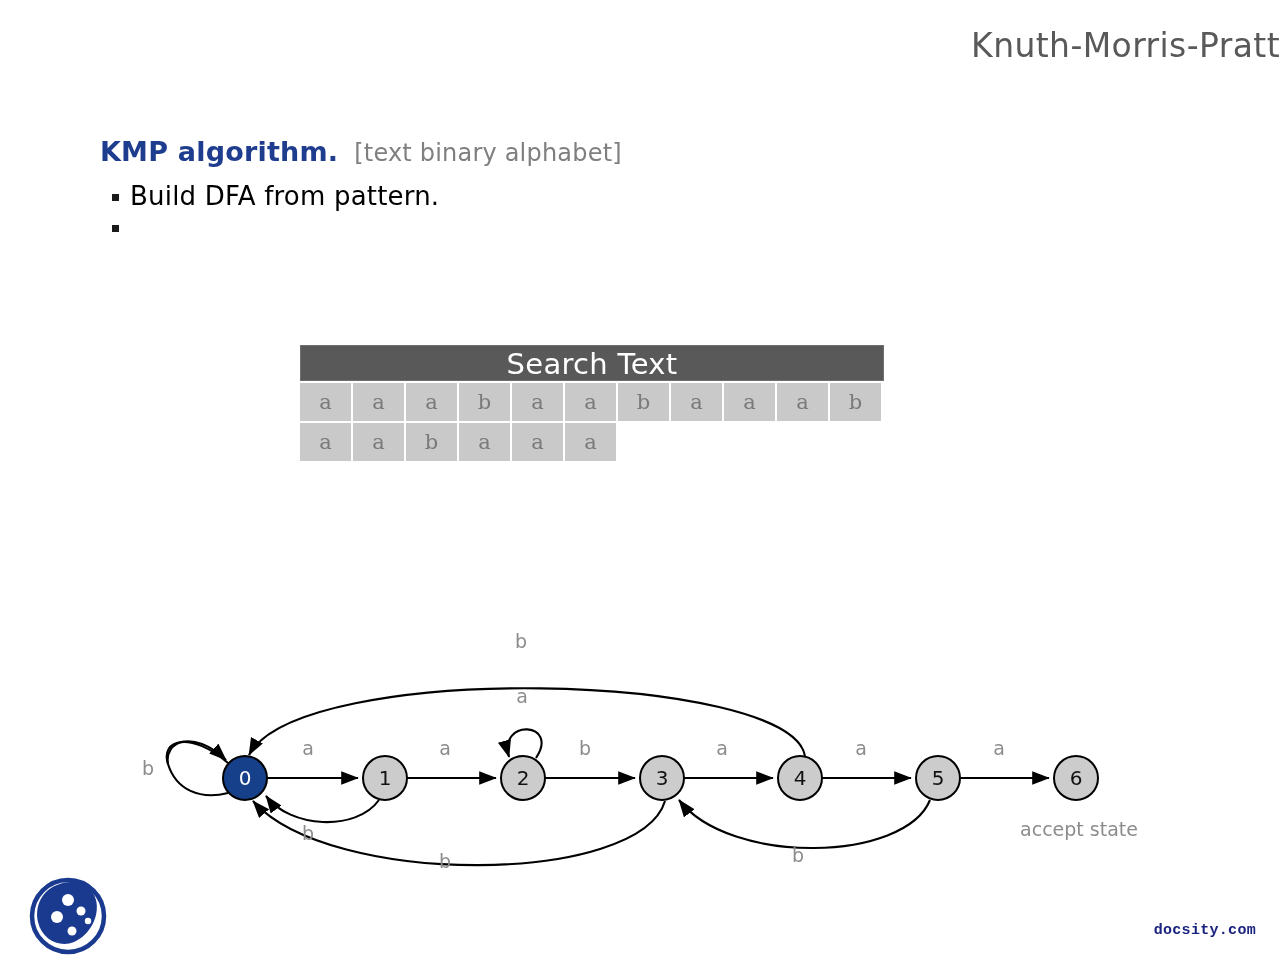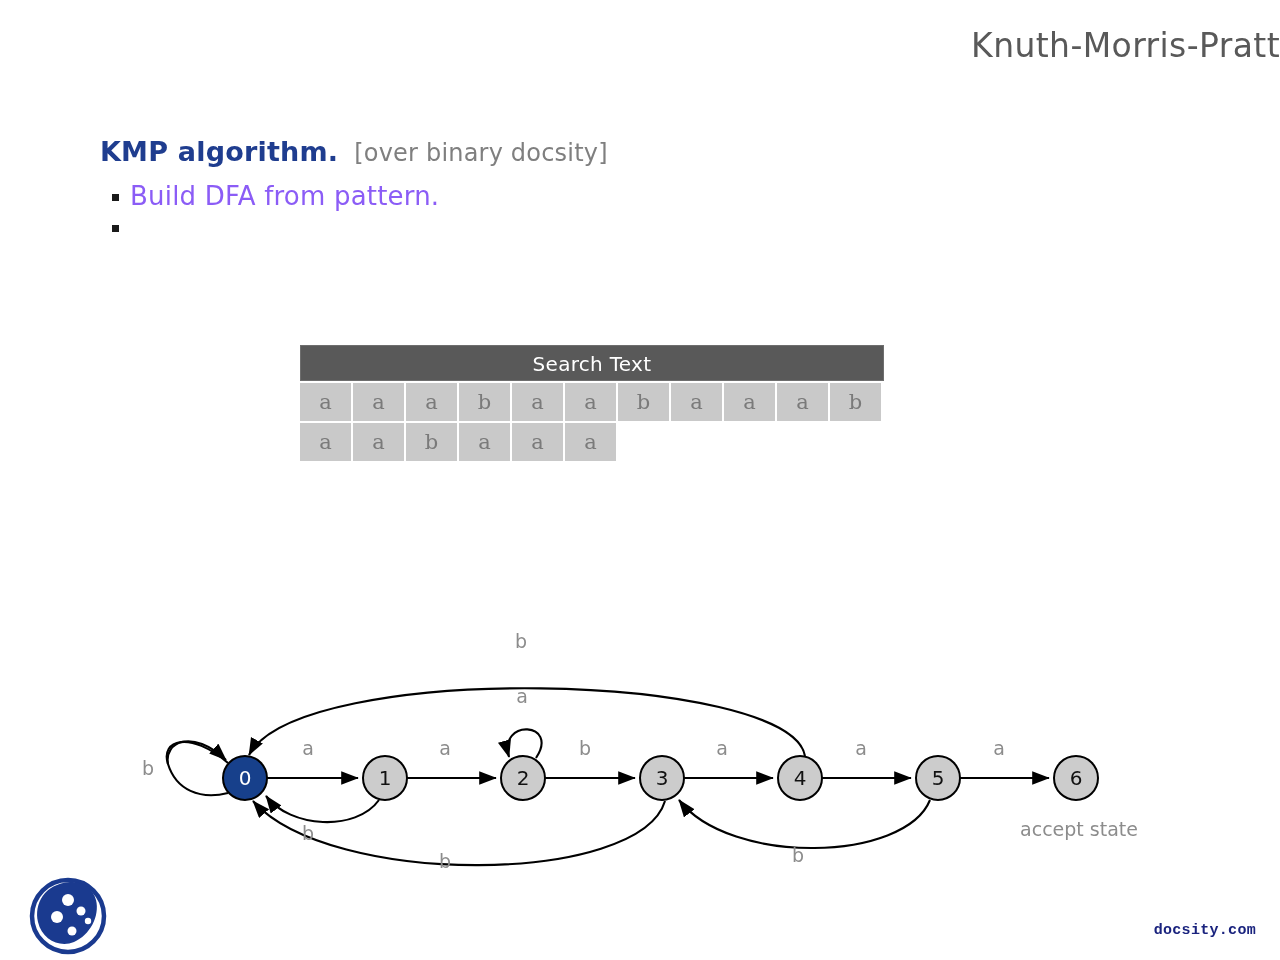--- a/index.html
+++ b/index.html
@@ -79,35 +79,35 @@
     width: 7px; height: 7px;
     background: #1a1a1a;
     font-style: normal;
   }
   .bullet-text {
     font-size: 26px;
     line-height: 34px;
     white-space: nowrap;
     letter-spacing: 0.2px;
   }
-  .t-gray  { color: #8b5cf6; }
+  .t-gray  { color: #000000; }
   .t-black { color: #111111; font-weight: 700; }
 
   
   #search-table {
     position: absolute;
     left: 300px;
     top: 345px;
     width: 584px;
   }
   #search-header {
     height: 36px;
     background: #595959;
     color: #ffffff;
-    font-size: 20px;
+    font-size: 29px;
     line-height: 36px;
     text-align: center;
     letter-spacing: 0.3px;
     border: 1px solid #6e6e6e;
     box-sizing: border-box;
   }
   .cell-row {
     display: flex;
     margin-top: 2px;
     gap: 2px;
@@ -174,21 +174,21 @@
 </head>
 <body>
 
 <div class="slide">
 
   <div id="slide-title">Knuth-Morris-Pratt</div>
 
   <div id="body-block">
 
     <div class="lead-line">
-      <span class="lead-strong">KMP algorithm.</span><span class="lead-note">[over binary docsity]</span>
+      <span class="lead-strong">KMP algorithm.</span><span class="lead-note">[text binary alphabet]</span>
     </div>
 
     <div class="bullet-row">
       <span class="bullet-mark"><i></i></span>
       <span class="bullet-text t-gray">Build DFA from pattern.</span>
     </div>
 
     <div class="bullet-row">
       <span class="bullet-mark"><i></i></span>
     </div>

